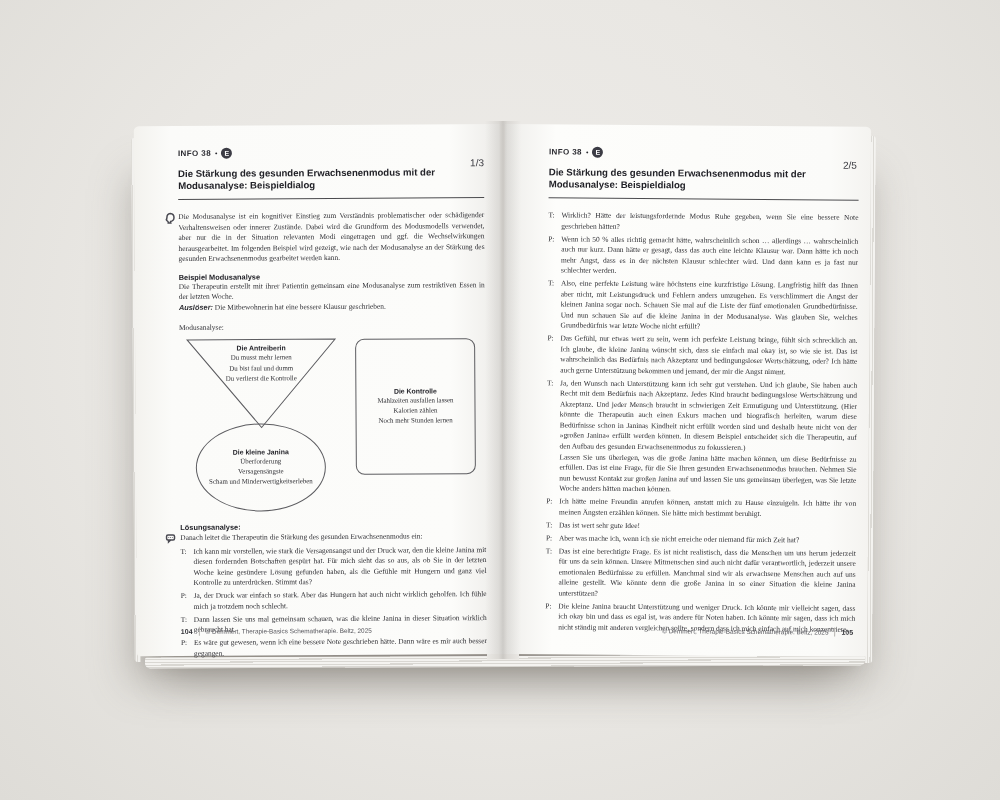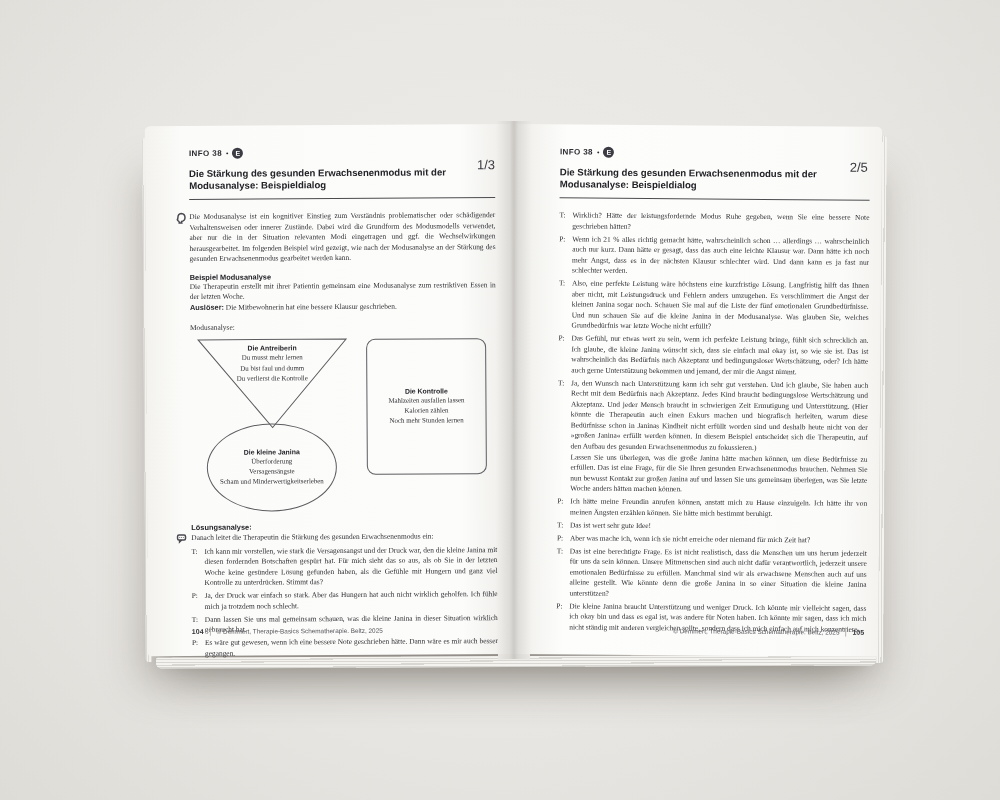--- a/index.html
+++ b/index.html
@@ -4,21 +4,21 @@
 <title>Book spread</title>
 <style>
   * { margin:0; padding:0; box-sizing:border-box; }
   html,body { width:1000px; height:800px; }
   body {
     position:relative; overflow:hidden;
     background: radial-gradient(ellipse at 50% 42%, #eeece9 0%, #e9e7e3 55%, #dedcd7 100%);
     font-family:"Liberation Sans", sans-serif;
     color:#2d2d32;
   }
-  .book { position:absolute; left:148px; top:124px; width:732px; height:534px; }
+  .book { position:absolute; left:137px; top:124px; width:732px; height:534px; }
   .book-shadow { position:absolute; left:14px; top:24px; right:14px; bottom:4px;
     box-shadow:-20px 28px 38px rgba(105,100,92,.38), 18px 26px 36px rgba(105,100,92,.34), 0 10px 16px rgba(105,100,92,.28); }
   .stack-bottom { position:absolute; left:8px; right:4px; bottom:-9px; height:11px;
     background:repeating-linear-gradient(to bottom,#f4f3f0 0 1.6px,#d9d7d2 1.6px 2.7px);
     border-radius:2px 2px 5px 5px; transform:rotate(-.25deg); }
   .stack-right { position:absolute; right:-5px; top:12px; bottom:-5px; width:7px;
     background:repeating-linear-gradient(to right,#f4f3f0 0 1.6px,#dcdad5 1.6px 2.7px); transform:rotate(.4deg); border-radius:0 3px 3px 0; }
   .stack-left { position:absolute; left:-4px; top:14px; bottom:-4px; width:6px;
     background:repeating-linear-gradient(to right,#dcdad5 0 1px,#f2f1ee 1px 2.4px); transform:rotate(-.4deg); border-radius:3px 0 0 3px; }
   .spine-fill { position:absolute; left:350px; top:2px; bottom:-2px; width:32px; background:#eceae6; }
@@ -31,32 +31,32 @@
     background:linear-gradient(to right, rgba(70,64,58,0) 0%, rgba(70,64,58,.10) 38%, rgba(70,64,58,.20) 50%, rgba(70,64,58,.10) 62%, rgba(70,64,58,0) 100%); }
   .content { position:absolute; inset:0; }
   .page.left  .content { padding:22px 16px 0 44px; }
   .page.right .content { padding:22px 12px 0 44px; }
 
   .info-row { display:flex; align-items:center; gap:4px; height:11px; }
   .info-label { font-size:8px; font-weight:700; letter-spacing:.4px; color:#2b2b31; }
   .dot-sep { font-size:7px; color:#2b2b31; line-height:1; }
   .badge { width:11px; height:11px; border-radius:50%; background:#3c3c45; color:#fff;
     font-size:7px; font-weight:700; display:flex; align-items:center; justify-content:center; line-height:1; }
-  .page-indicator { position:absolute; top:33px; font-size:13px; color:#3a3a40; }
+  .page-indicator { position:absolute; top:33px; font-size:10px; color:#3a3a40; }
   .page.left  .page-indicator { right:16px; }
   .page.right .page-indicator { right:14px; }
   .page-title { margin-top:9px; max-width:266px; font-size:9.6px; font-weight:700; line-height:1.26; color:#222228; }
   .rule { margin-top:7px; border-top:1px solid #4b4b4e; }
 
   .serif { font-family:"Liberation Serif", serif; font-size:7.4px; line-height:1.42; text-align:justify; color:#2e2e33; }
   .with-icon { position:relative; }
   .margin-icon { position:absolute; left:-15px; top:0; width:12px; height:12px; }
   .intro { margin-top:12px; }
   .bold-head { margin-top:8px; font-size:7.4px; font-weight:700; color:#222228; }
-  .inline-label { font-weight:700; font-family:"Liberation Sans", sans-serif; }
+  .inline-label { font-weight:700; font-family:"Liberation Sans", sans-serif;font-style:italic; }
   .analysis-label { margin-top:10px; font-family:"Liberation Serif", serif; font-size:7.4px; }
 
   .diagram { position:relative; margin-top:6px; height:176px; }
   .tri-wrap { position:absolute; left:6px; top:0; width:152px; height:92px; }
   .tri-text { position:absolute; top:7px; left:0; right:0; text-align:center; }
   .ctrl-box { position:absolute; left:176px; top:2px; width:120px; height:136px; border:1px solid #5c5c60; border-radius:9px;
     display:flex; flex-direction:column; justify-content:center; text-align:center; }
   .child-ellipse { position:absolute; left:16px; top:86px; width:130px; height:88px; border:1px solid #5c5c60; border-radius:50%;
     display:flex; flex-direction:column; justify-content:center; text-align:center; }
   .diag-title { font-size:6.9px; font-weight:700; color:#222228; margin-bottom:1px; }
@@ -198,21 +198,21 @@
       <div class="page-title">Die Stärkung des gesunden Erwachsenenmodus mit der Modusanalyse: Beispieldialog</div>
       <div class="rule"></div>
 
       <div class="dialog" style="margin-top:12px;">
           <div class="dlg">
             <span class="sp">T:</span>
             <span class="tx"><span>Wirklich? Hätte der leistungsfordernde Modus Ruhe gegeben, wenn Sie eine bessere Note geschrieben hätten?</span></span>
           </div>
           <div class="dlg">
             <span class="sp">P:</span>
-            <span class="tx"><span>Wenn ich 21 % alles richtig gemacht hätte, wahrscheinlich schon … allerdings … wahrscheinlich auch nur kurz. Dann hätte er gesagt, dass das auch eine leichte Klausur war. Dann hätte ich noch mehr Angst, dass es in der nächsten Klausur schlechter wird. Und dann kann es ja fast nur schlechter werden.</span></span>
+            <span class="tx"><span>Wenn ich 50 % alles richtig gemacht hätte, wahrscheinlich schon … allerdings … wahrscheinlich auch nur kurz. Dann hätte er gesagt, dass das auch eine leichte Klausur war. Dann hätte ich noch mehr Angst, dass es in der nächsten Klausur schlechter wird. Und dann kann es ja fast nur schlechter werden.</span></span>
           </div>
           <div class="dlg">
             <span class="sp">T:</span>
             <span class="tx"><span>Also, eine perfekte Leistung wäre höchstens eine kurzfristige Lösung. Langfristig hilft das Ihnen aber nicht, mit Leistungsdruck und Fehlern anders umzugehen. Es verschlimmert die Angst der kleinen Janina sogar noch. Schauen Sie mal auf die Liste der fünf emotionalen Grundbedürfnisse. Und nun schauen Sie auf die kleine Janina in der Modusanalyse. Was glauben Sie, welches Grundbedürfnis war letzte Woche nicht erfüllt?</span></span>
           </div>
           <div class="dlg">
             <span class="sp">P:</span>
             <span class="tx"><span>Das Gefühl, nur etwas wert zu sein, wenn ich perfekte Leistung bringe, fühlt sich schrecklich an. Ich glaube, die kleine Janina wünscht sich, dass sie einfach mal okay ist, so wie sie ist. Das ist wahrscheinlich das Bedürfnis nach Akzeptanz und bedingungsloser Wertschätzung, oder? Ich hätte auch gerne Unterstützung bekommen und jemand, der mir die Angst nimmt.</span></span>
           </div>
           <div class="dlg">

